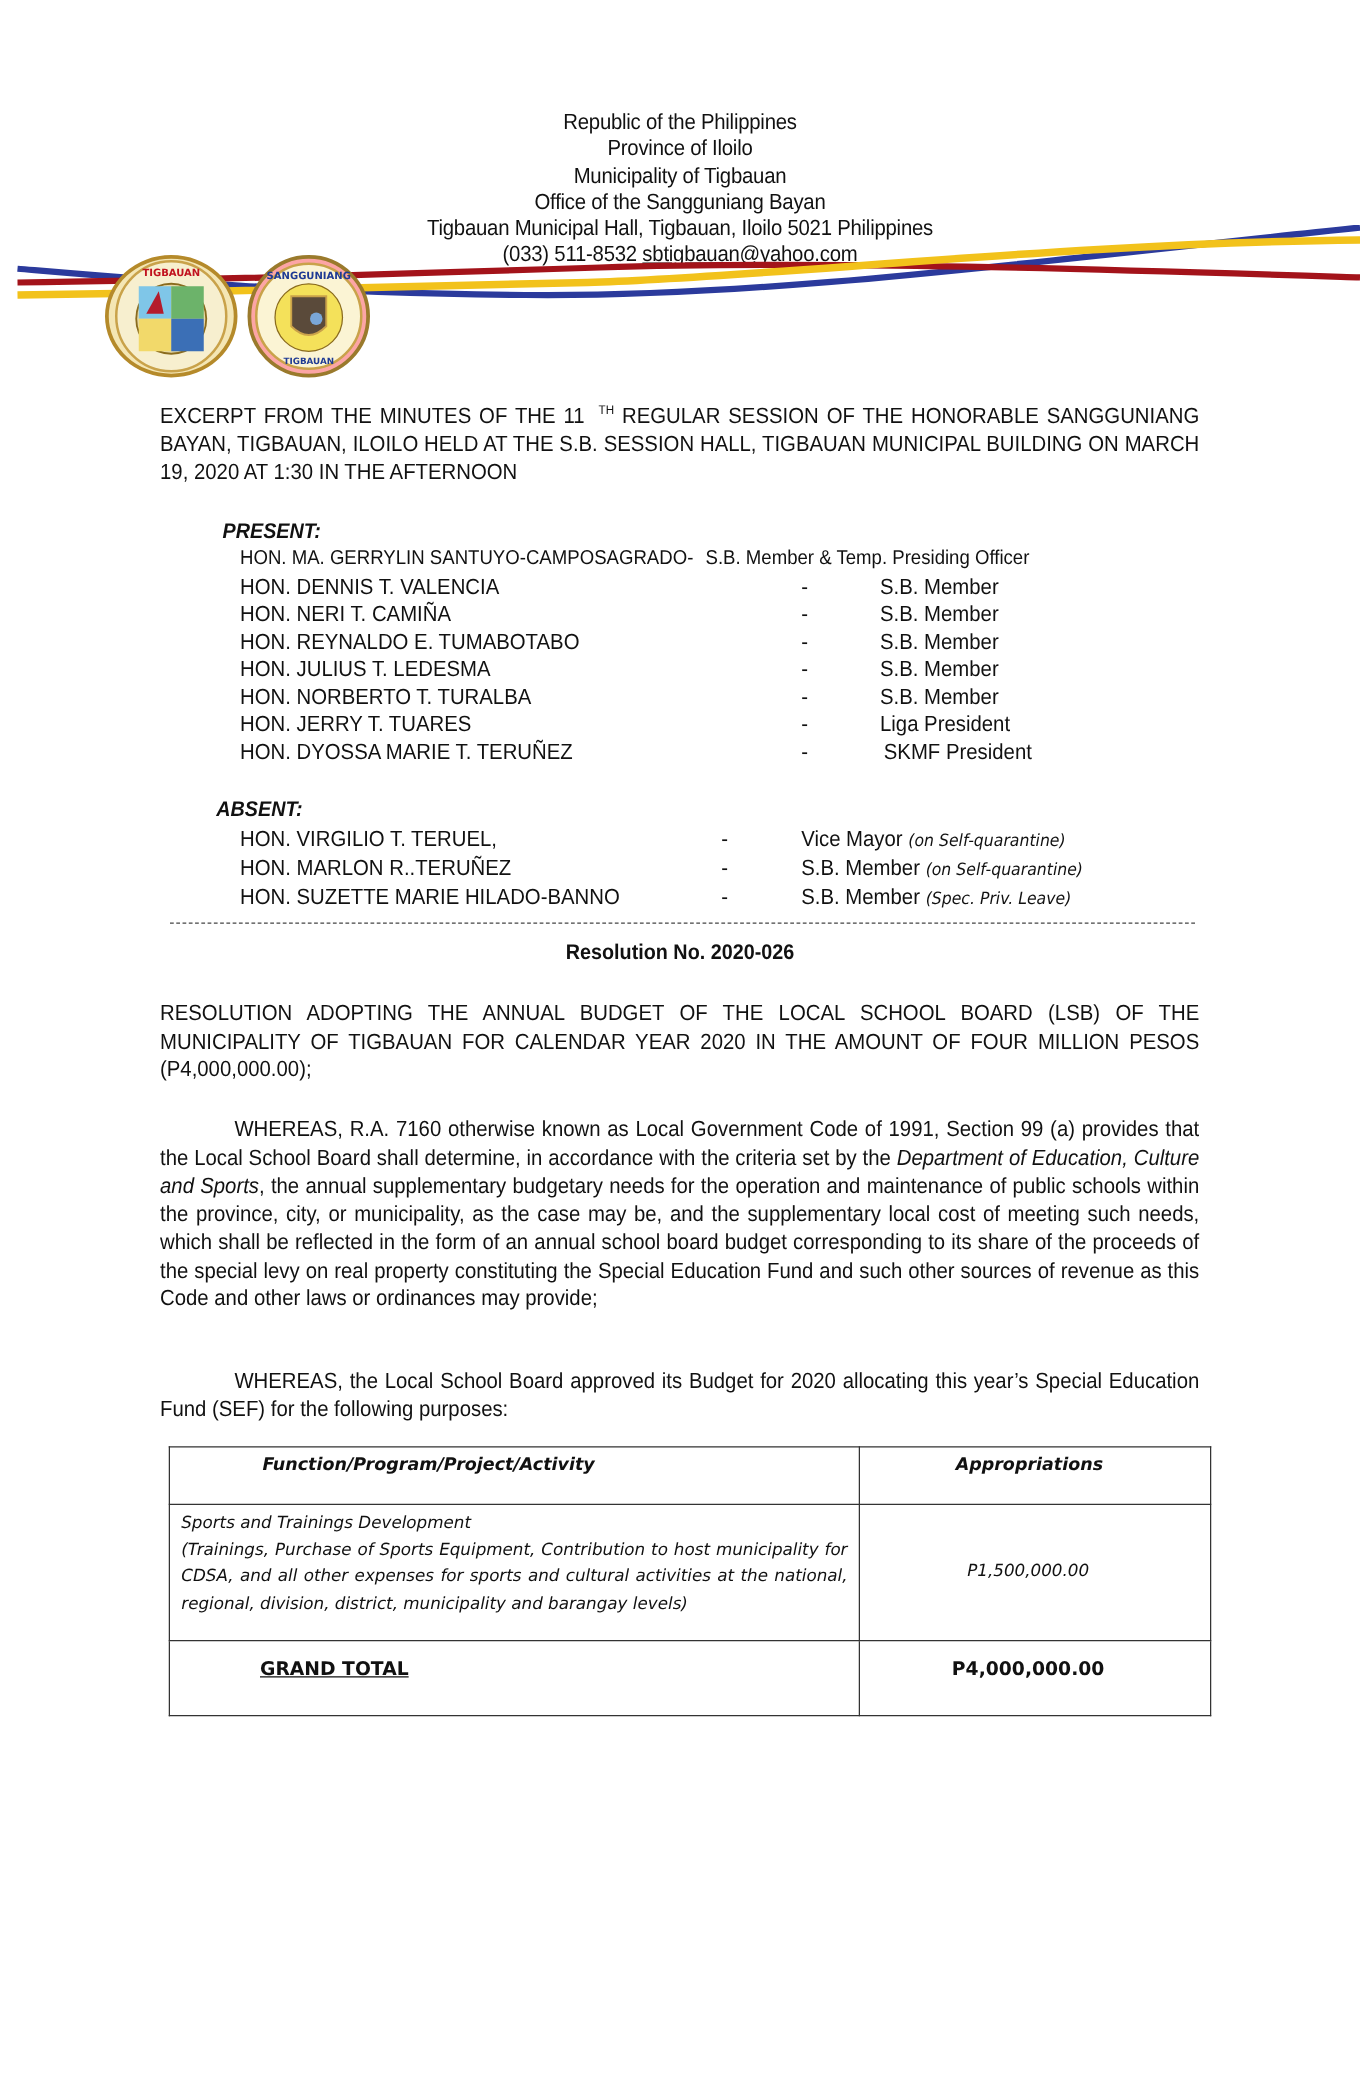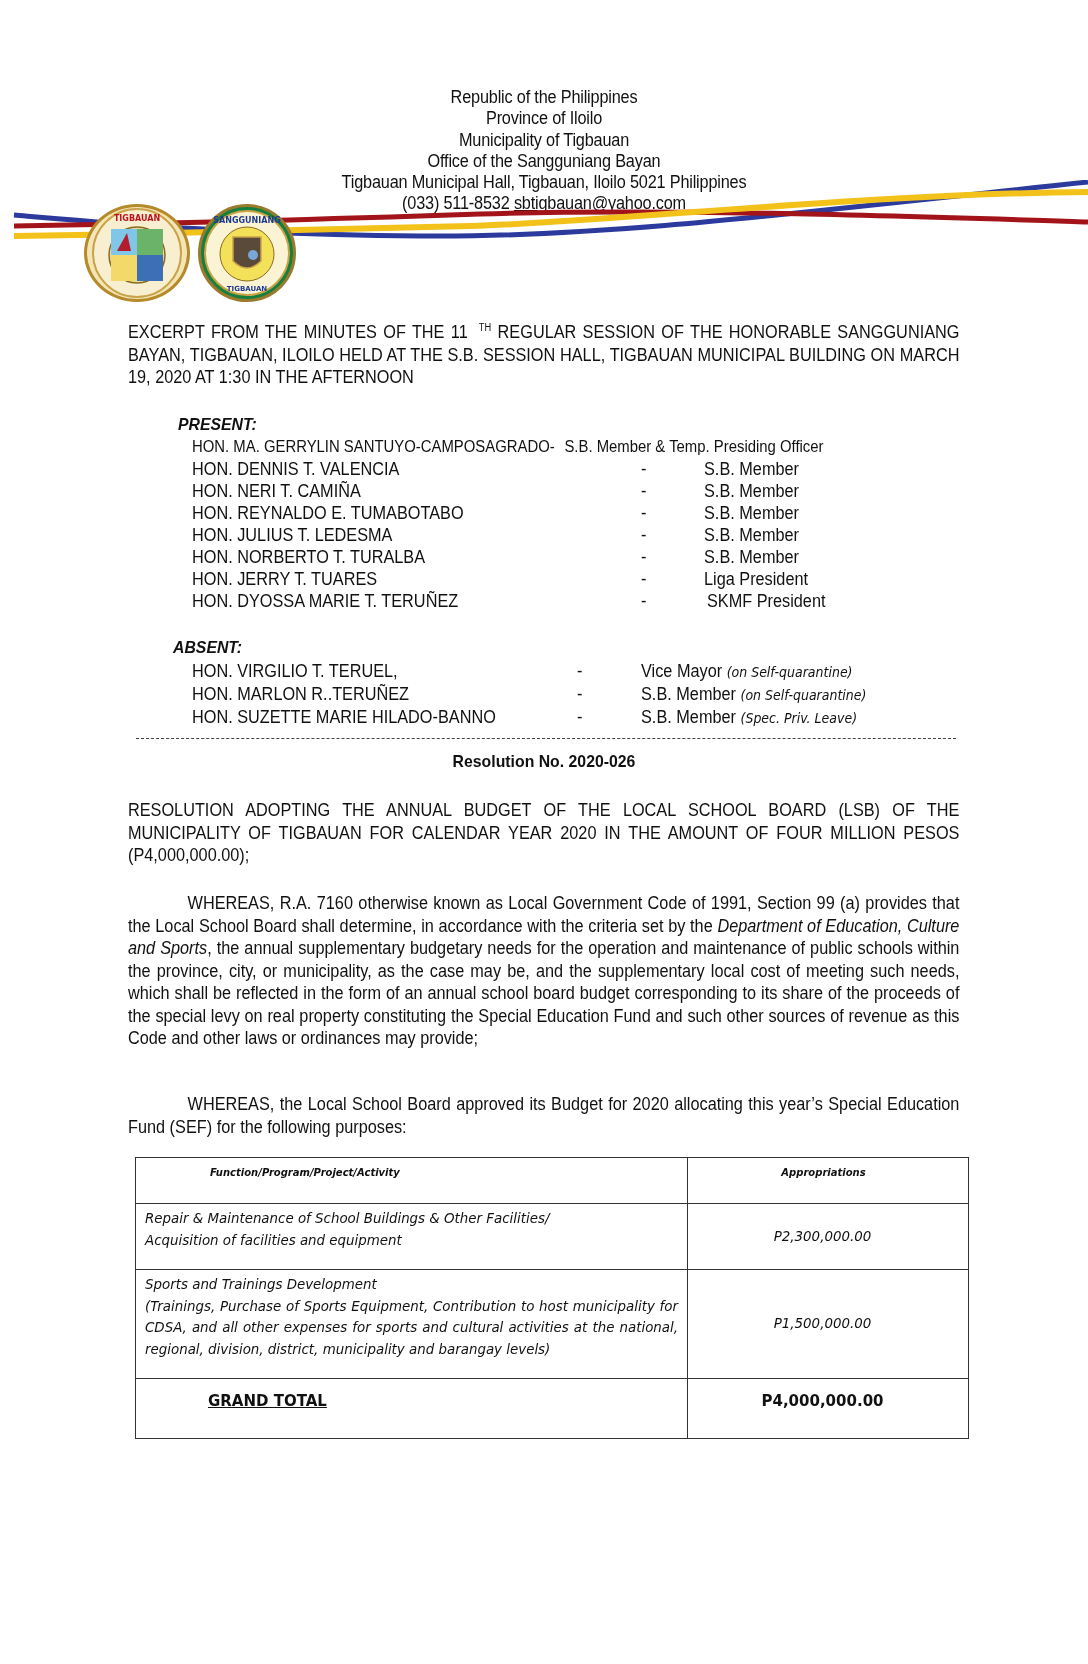--- a/index.html
+++ b/index.html
@@ -20,21 +20,21 @@
   .row.small { font-size: 16px; }
   .note { font-family: "DejaVu Sans", sans-serif; font-style: italic; font-size: 13.5px; }
   .dashes { position: absolute; left: 136px; top: 738px; width: 820px; height: 2px; border-top: 1.5px dashed #444; }
   .res-no { position: absolute; left: 0; width: 1088px; text-align: center; top: 752px; font-weight: bold; font-size: 17px; transform: scaleX(0.93); transform-origin: 544px 0; }
   .indent { display: inline-block; width: 64px; }
   i.it { font-style: italic; }
 
   
   table.budget { position: absolute; left: 135px; top: 1157px; width: 834px; border-collapse: collapse; font-family: "DejaVu Sans", sans-serif; font-style: italic; font-size: 13.4px; line-height: 21.5px; color: #111; }
   table.budget td, table.budget th { border: 1.5px solid #333; vertical-align: top; padding: 4px 9px; }
-  table.budget th { font-weight: bold; font-size: 10px; height: 46px; padding-top: 4px; }
+  table.budget th { font-weight: bold; font-size: 14px; height: 46px; padding-top: 4px; }
   th.c1 { text-align: left; padding-left: 74px !important; width: 552px; }
   th.c2 { text-align: center; padding-left: 0 !important; font-style: italic; }
   td.c2 { text-align: center; padding-right: 20px !important; }
   td.desc { text-align: justify; }
   tr.r1 td { height: 66px; }
   tr.r2 td { height: 109px; }
   tr.r3 td { height: 87px; padding-top: 24px; }
   tr.r4 td { height: 60px; font-style: normal; font-weight: bold; font-size: 15px; padding-top: 12px; }
   td.gt { padding-left: 72px !important; text-decoration: underline; }
 </style>
@@ -64,21 +64,21 @@
       <text x="50" y="14" font-size="8" text-anchor="middle" fill="#c1121f" font-weight="bold" font-family="DejaVu Sans, sans-serif">TIGBAUAN</text>
       <circle cx="50" cy="48" r="28" fill="#e6d9a8" stroke="#8a6b1e" stroke-width="1.5"></circle>
       <rect x="24" y="22" width="26" height="26" fill="#7fc6e8"></rect>
       <polygon points="30,44 40,26 44,44" fill="#b41c2c"></polygon>
       <rect x="50" y="22" width="26" height="26" fill="#6cb36a"></rect>
       <rect x="24" y="48" width="26" height="26" fill="#f2d96a"></rect>
       <rect x="50" y="48" width="26" height="26" fill="#3b6fb6"></rect>
     </svg>
   </div>
 
-  <div class="seal" style="left:198px; top:204px; width:98px; height:98px; background:#15803d; border:3px solid #9a7a2c;">
+  <div class="seal" style="left:198px; top:204px; width:98px; height:98px; background:#fca5a5; border:3px solid #9a7a2c;">
     <svg width="92" height="92" viewBox="0 0 92 92">
       <circle cx="46" cy="46" r="42" fill="#fbf4d4" stroke="#c9a24a" stroke-width="2"></circle>
       <text x="46" y="16" font-size="8" text-anchor="middle" fill="#1f3a93" font-weight="bold" font-family="DejaVu Sans, sans-serif">SANGGUNIANG</text>
       <circle cx="46" cy="47" r="27" fill="#f4e15a" stroke="#8a6b1e" stroke-width="1"></circle>
       <path d="M32 30 L60 30 L60 54 Q46 68 32 54 Z" fill="#5a4a3a" stroke="#caa24a" stroke-width="1.5"></path>
       <circle cx="52" cy="48" r="5" fill="#7aa7d8"></circle>
       <text x="46" y="84" font-size="7" text-anchor="middle" fill="#1f3a93" font-weight="bold" font-family="DejaVu Sans, sans-serif">TIGBAUAN</text>
     </svg>
   </div>
 </div>
@@ -139,27 +139,20 @@
 <div class="para" style="top:892px;"><span class="indent"></span><span>WHEREAS, R.A. 7160 otherwise known as Local Government Code of 1991, Section 99 (a) provides that the Local School Board shall determine, in accordance with the criteria set by the </span><i class="it">Department of Education, Culture and Sports</i><span>, the annual supplementary budgetary needs for the operation and maintenance of public schools within the province, city, or municipality, as the case may be, and the supplementary local cost of meeting such needs, which shall be reflected in the form of an annual school board budget corresponding to its share of the proceeds of the special levy on real property constituting the Special Education Fund and such other sources of revenue as this Code and other laws or ordinances may provide;</span></div>
 
 <div class="para" style="top:1093px;"><span class="indent"></span><span>WHEREAS, the Local School Board approved its Budget for 2020 allocating this year’s Special Education Fund (SEF) for the following purposes:</span></div>
 
 <table class="budget">
   <tbody>
       <tr>
     <th class="c1">Function/Program/Project/Activity</th>
     <th class="c2">Appropriations</th>
   </tr>
-  <tr class="r1">
-    <td class="desc">
-          <div>Repair &amp; Maintenance of School Buildings &amp; Other Facilities/</div>
-          <div>Acquisition of facilities and equipment</div>
-        </td>
-    <td class="c2" style="padding-top:22px">P2,300,000.00</td>
-  </tr>
   <tr class="r2">
     <td class="desc">
           <div>Sports and Trainings Development</div>
           <div>(Trainings, Purchase of Sports Equipment, Contribution to host municipality for CDSA, and all other expenses for sports and cultural activities at the national, regional, division, district, municipality and barangay levels)</div>
         </td>
     <td class="c2" style="padding-top:43px">P1,500,000.00</td>
   </tr>
   <tr class="r4">
     <td class="gt">GRAND TOTAL</td>
     <td class="c2">P4,000,000.00</td>

